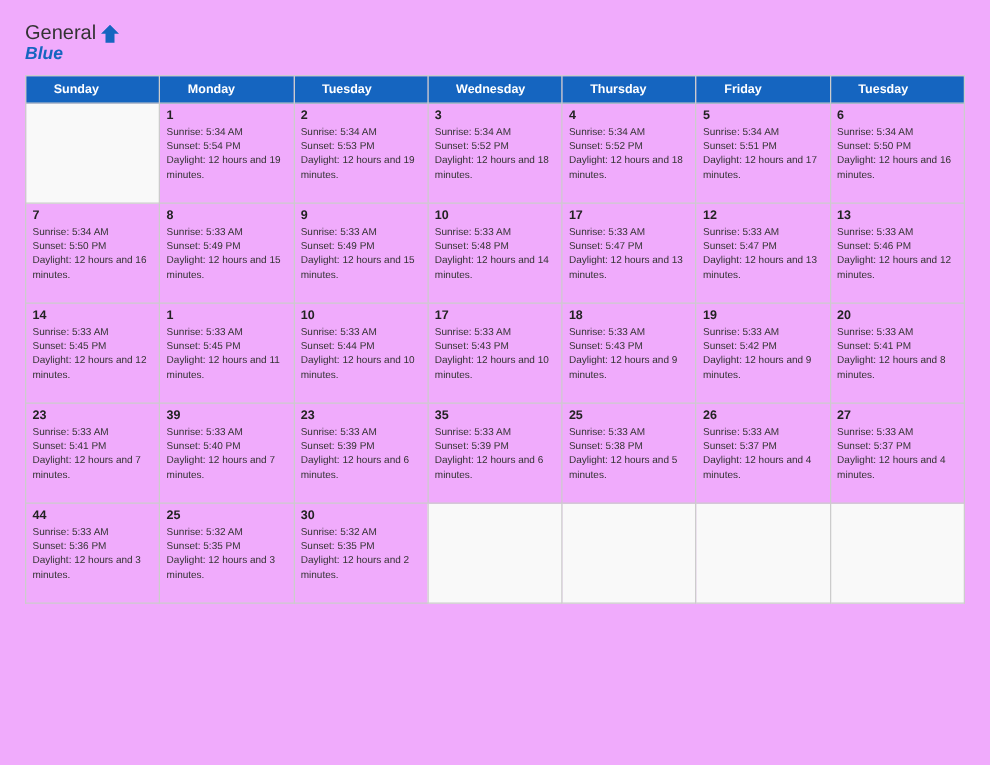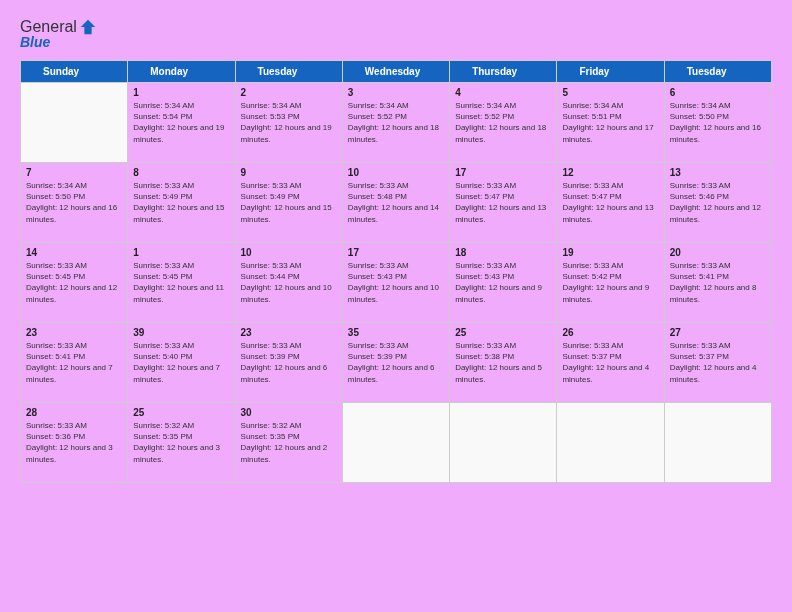--- a/index.html
+++ b/index.html
@@ -225,21 +225,21 @@
             <div class="day-number">26</div>
             <div class="day-info">Sunrise: 5:33 AM<br>Sunset: 5:37 PM<br>Daylight: 12 hours and 4 minutes.</div>
           </td>
           <td>
             <div class="day-number">27</div>
             <div class="day-info">Sunrise: 5:33 AM<br>Sunset: 5:37 PM<br>Daylight: 12 hours and 4 minutes.</div>
           </td>
         </tr>
         <tr>
           <td>
-            <div class="day-number">28</div>
+            <div class="day-number">44</div>
             <div class="day-info">Sunrise: 5:33 AM<br>Sunset: 5:36 PM<br>Daylight: 12 hours and 3 minutes.</div>
           </td>
           <td>
             <div class="day-number">25</div>
             <div class="day-info">Sunrise: 5:32 AM<br>Sunset: 5:35 PM<br>Daylight: 12 hours and 3 minutes.</div>
           </td>
           <td>
             <div class="day-number">30</div>
             <div class="day-info">Sunrise: 5:32 AM<br>Sunset: 5:35 PM<br>Daylight: 12 hours and 2 minutes.</div>
           </td>

